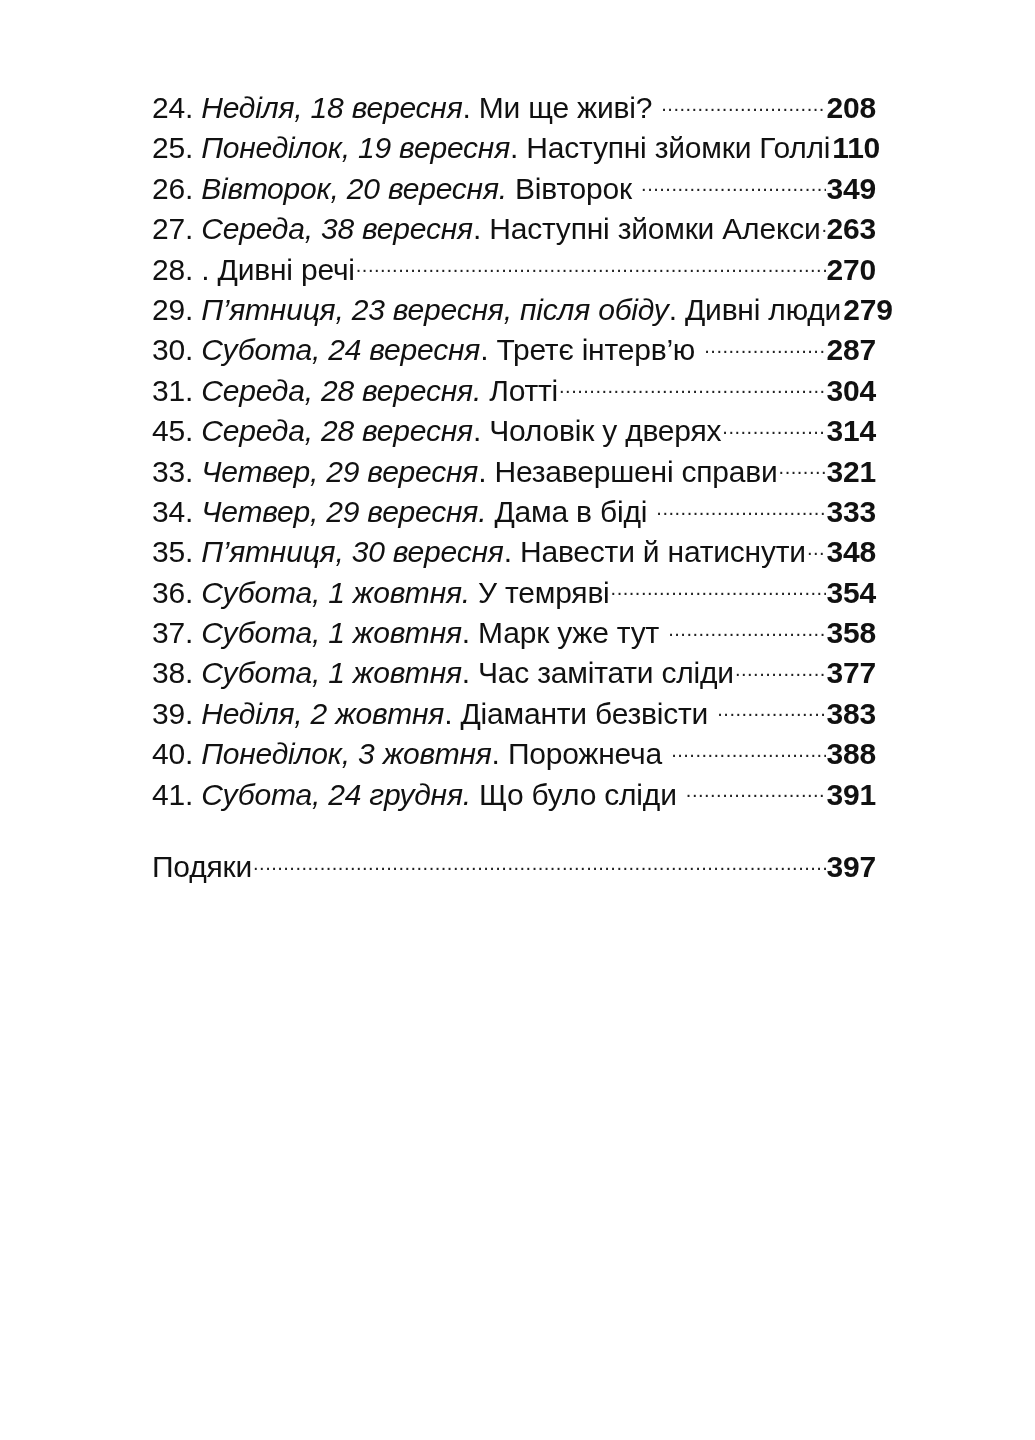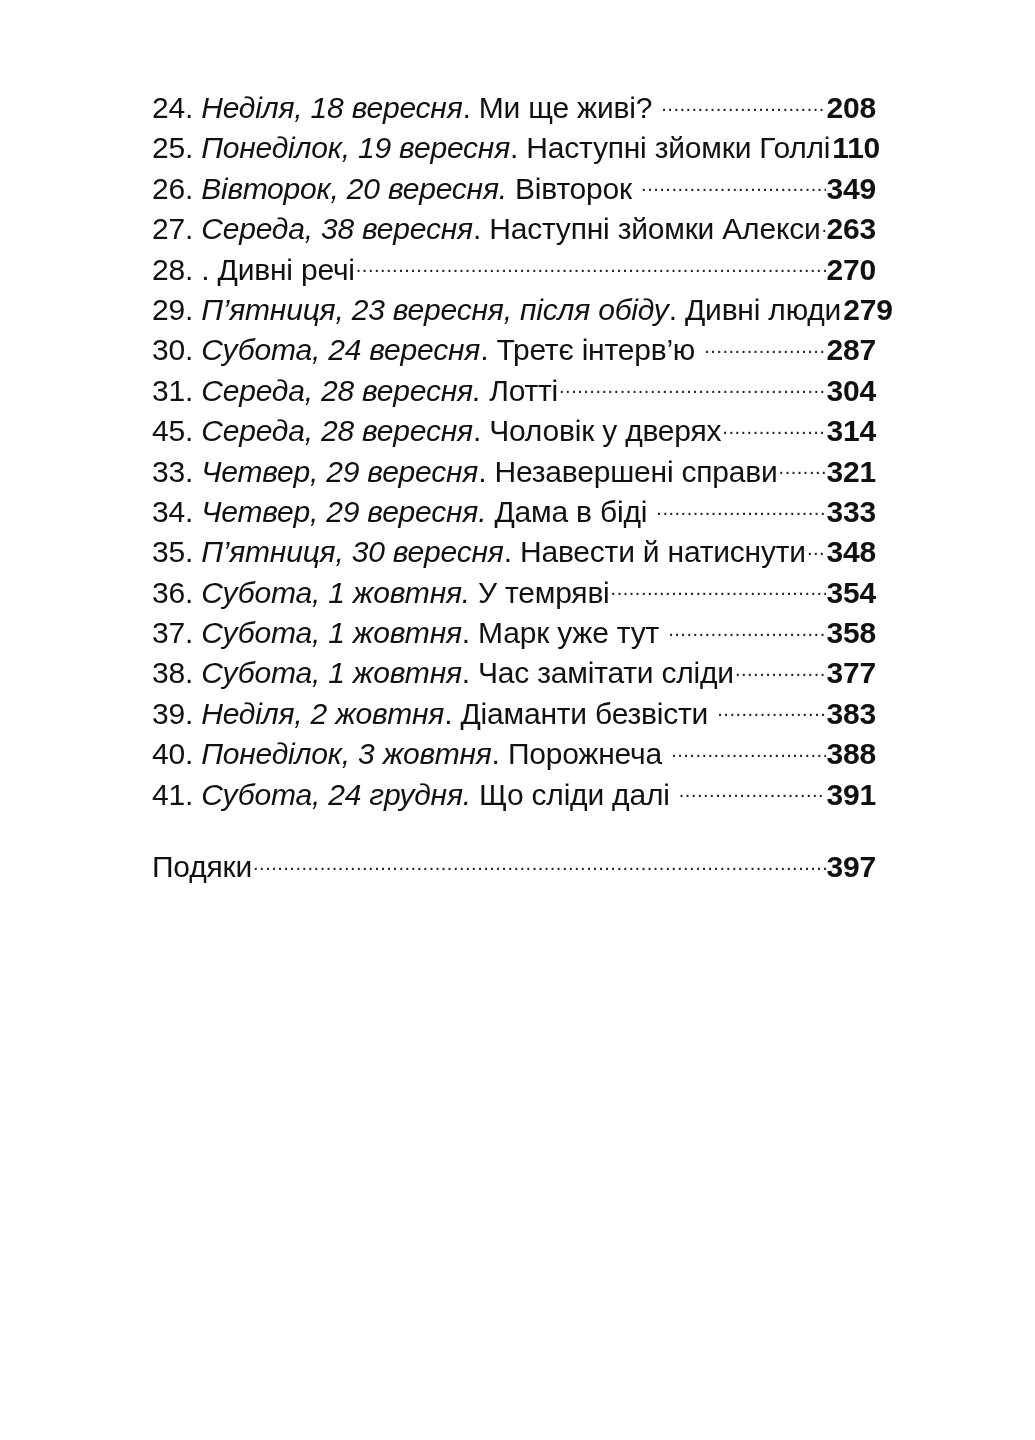--- a/index.html
+++ b/index.html
@@ -101,21 +101,21 @@
   <div class="toc-row">
     <span class="num">38.</span>&nbsp;<span class="date">Субота, 1 жовтня</span><span>.&nbsp;</span><span class="title">Час замітати сліди</span><span class="leader"></span><span class="page">377</span>
   </div>
   <div class="toc-row">
     <span class="num">39.</span>&nbsp;<span class="date">Неділя, 2 жовтня</span><span>.&nbsp;</span><span class="title">Діаманти безвісти</span>&nbsp;<span class="leader"></span><span class="page">383</span>
   </div>
   <div class="toc-row">
     <span class="num">40.</span>&nbsp;<span class="date">Понеділок, 3 жовтня</span><span>.&nbsp;</span><span class="title">Порожнеча</span>&nbsp;<span class="leader"></span><span class="page">388</span>
   </div>
   <div class="toc-row">
-    <span class="num">41.</span>&nbsp;<span class="date">Субота, 24 грудня.</span><span>&nbsp;</span><span class="title">Що сліди далі</span>&nbsp;<span class="leader"></span><span class="page">391</span>
+    <span class="num">41.</span>&nbsp;<span class="date">Субота, 24 грудня.</span><span>&nbsp;</span><span class="title">Що було сліди</span>&nbsp;<span class="leader"></span><span class="page">391</span>
   </div>
 
   <div class="toc-gap"></div>
 
   <div class="toc-row">
     <span class="title">Подяки</span>
       <span class="leader"></span>
       <span class="page">397</span>
   </div>
 </div>

